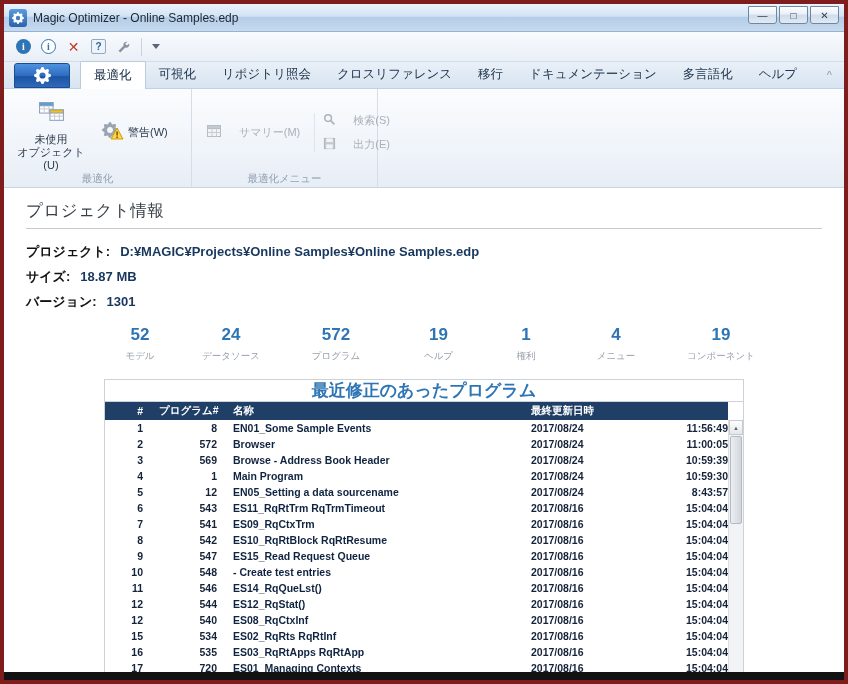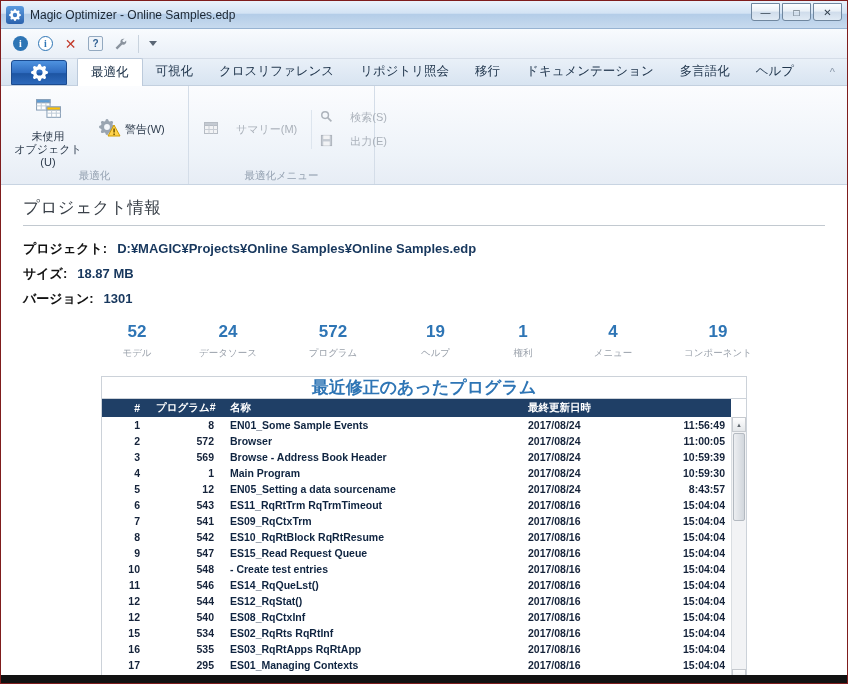--- a/index.html
+++ b/index.html
@@ -4,21 +4,21 @@
 <style>
   * { margin:0; padding:0; box-sizing:border-box; }
   html,body { overflow:hidden; }
   body {
     width:848px; height:684px;
     font-family:"Liberation Sans","DejaVu Sans",sans-serif;
     background:#fff;
   }
   .window {
     width:848px; height:684px;
-    border:1px solid #7f1d1d;
+    border:4px solid #7f1d1d;
     display:flex; flex-direction:column;
     background:#fff;
   }
 
   
   .titlebar {
     height:28px; flex:0 0 28px;
     background:linear-gradient(to bottom,#eaf3fc 0%,#d3e3f4 45%,#b4cde8 50%,#c7daee 100%);
     border-bottom:1px solid #97b3d2;
     display:flex; align-items:center; padding:0 5px;
@@ -190,22 +190,22 @@
 
   <div class="tabrow">
     <div class="appbtn">
       <svg width="17" height="17" viewBox="0 0 16 16">
           <use href="#gear-path" fill="#ffffff"></use>
         </svg>
     </div>
     <div class="tablist">
         <div class="rtab selected">最適化</div>
         <div class="rtab">可視化</div>
+        <div class="rtab">リポジトリ照会</div>
         <div class="rtab">クロスリファレンス</div>
-        <div class="rtab">リポジトリ照会</div>
         <div class="rtab">移行</div>
         <div class="rtab">ドキュメンテーション</div>
         <div class="rtab">多言語化</div>
         <div class="rtab">ヘルプ</div>
       </div>
     <div class="collapse-btn">^</div>
   </div>
 
   <div class="ribbon">
     <div class="rgroup g1">
@@ -451,21 +451,21 @@
                 </tr>
                 <tr>
                   <td class="c-num">16</td>
                   <td class="c-prog">535</td>
                   <td class="c-name">ES03_RqRtApps RqRtApp</td>
                   <td class="c-date">2017/08/16</td>
                   <td class="c-time">15:04:04</td>
                 </tr>
                 <tr>
                   <td class="c-num">17</td>
-                  <td class="c-prog">295</td>
+                  <td class="c-prog">720</td>
                   <td class="c-name">ES01_Managing Contexts</td>
                   <td class="c-date">2017/08/16</td>
                   <td class="c-time">15:04:04</td>
                 </tr>
               </tbody>
           </table>
         </div>
         <div class="scrollbar">
           <div class="sb-btn">▲</div>
           <div class="sb-track">

